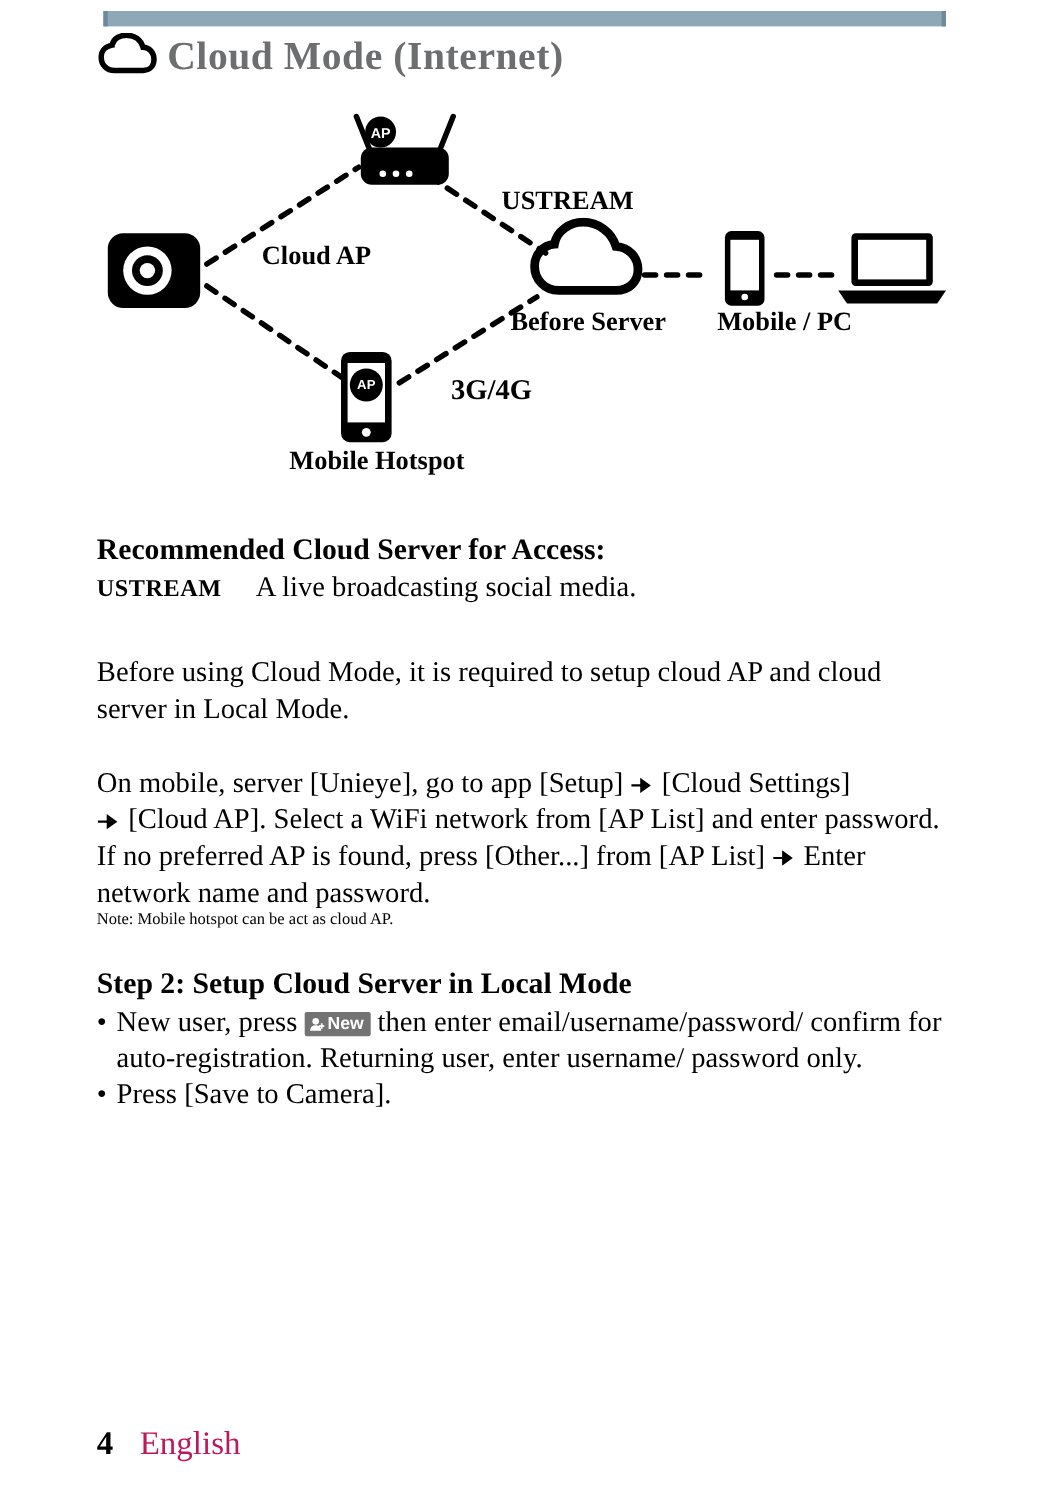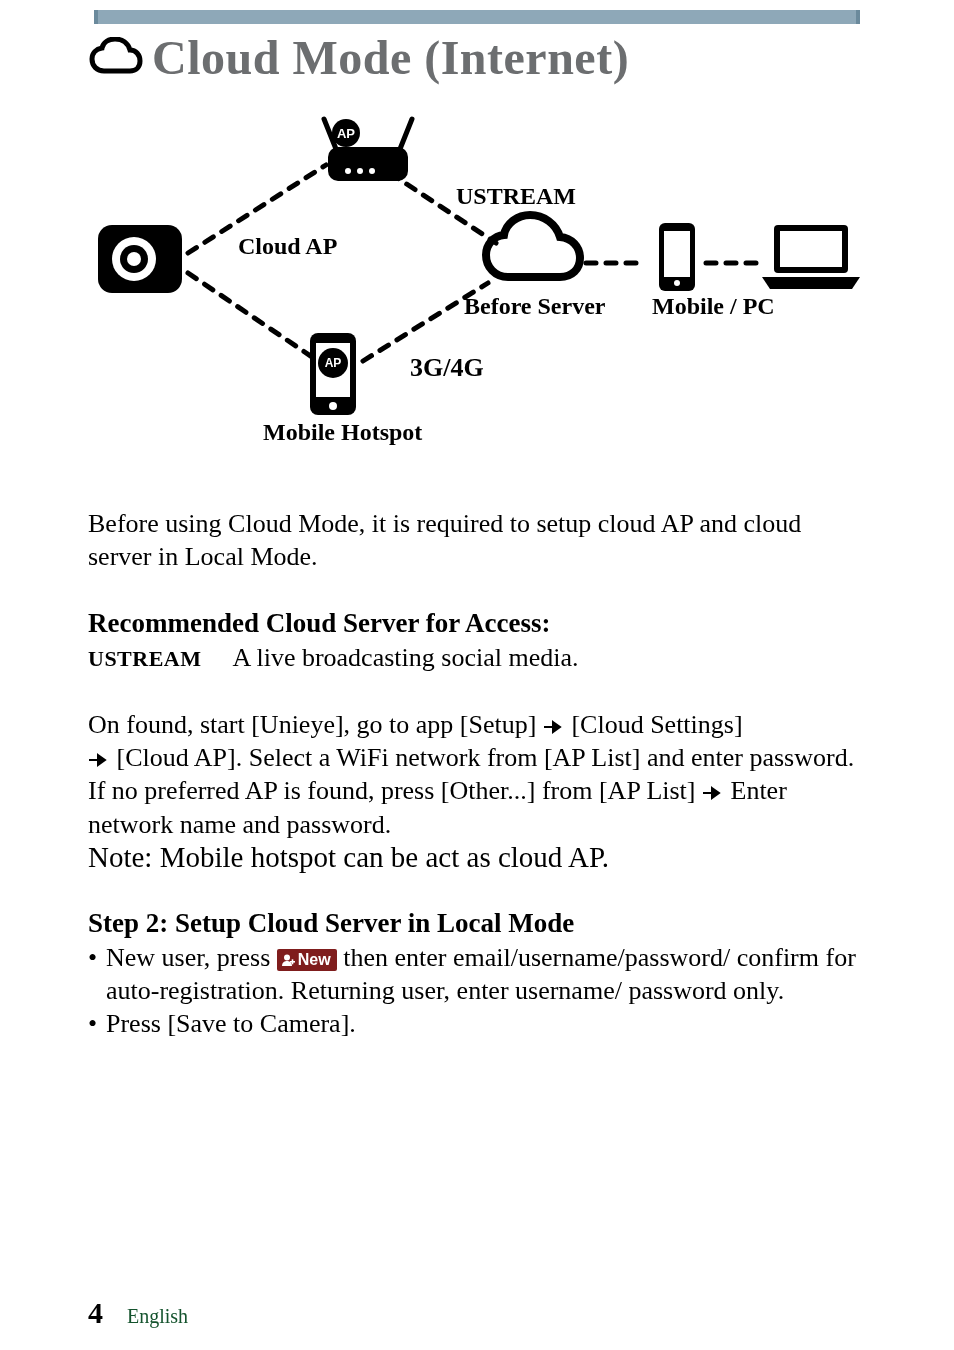--- a/index.html
+++ b/index.html
@@ -1,35 +1,35 @@
 <!DOCTYPE html>
 <html><head>
 <meta charset="utf-8">
 <style>
   * { box-sizing: border-box; margin: 0; padding: 0; }
   html, body { width: 954px; height: 1350px; background: #fff; font-family: "Times New Roman", Times, serif; color: #000; }
   .page { position: relative; width: 954px; height: 1350px; padding: 0 88px 0 88px; }
   .topbar { height: 14px; background: #8ea8b8; margin: 10px 6px 0 6px; border-left: 4px solid #6b8a9c; border-right: 4px solid #6b8a9c; }
   .title-row { display: flex; align-items: center; margin-top: 6px; }
   .title-row svg { flex: 0 0 auto; }
-  .title-text { font-size: 48px; font-weight: bold; color: #6c6e70; margin-left: 8px; letter-spacing: 0.5px; }
+  .title-text { font-size: 36px; font-weight: bold; color: #6c6e70; margin-left: 8px; letter-spacing: 0.5px; }
   .diagram { position: relative; height: 360px; margin-top: 18px; }
   .d-label { position: absolute; font-weight: bold; font-size: 24px; color: #000; font-family: "Times New Roman", Times, serif; }
   .d-label.small { font-size: 26px; }
   .body-text { font-size: 26px; line-height: 1.28; color: #000; }
   .section { margin-top: 34px; }
   .heading { font-weight: bold; font-size: 27px; margin-bottom: 2px; }
   .ustream-label { font-variant: small-caps; font-weight: bold; font-size: 22px; letter-spacing: 0.5px; }
-  .note { font-size: 29px; }
+  .note { font-size: 15px; }
   .arrow-inline { display: inline-block; vertical-align: middle; }
-  .new-badge { display: inline-flex; align-items: center; background: #7f1d1d; color: #fff; padding: 1px 6px 1px 4px; border-radius: 2px; font-family: Arial, sans-serif; font-size: 16px; font-weight: bold; vertical-align: middle; }
+  .new-badge { display: inline-flex; align-items: center; background: #737373; color: #fff; padding: 1px 6px 1px 4px; border-radius: 2px; font-family: Arial, sans-serif; font-size: 16px; font-weight: bold; vertical-align: middle; }
   .new-badge svg { margin-right: 3px; }
   .footer { position: absolute; bottom: 30px; left: 88px; display: flex; align-items: baseline; }
   .footer .pnum { font-weight: bold; font-size: 30px; color: #000; margin-right: 24px; }
-  .footer .lang { font-size: 20px; color: #14532d; }
+  .footer .lang { font-size: 30px; color: #be185d; }
   .bullet-row { display: flex; }
   .bullet-row .dot { width: 18px; flex: 0 0 18px; }
   .bullet-row .txt { flex: 1; }
 </style>
 </head>
 <body>
 
 <div class="page">
   <div class="topbar"></div>
 
@@ -100,34 +100,34 @@
     </svg>
 
     <svg width="110" height="76" style="position:absolute;left:668px;top:116px">
       <rect x="18" y="6" width="74" height="48" rx="4" fill="#000"></rect>
       <rect x="24" y="12" width="62" height="36" fill="#fff"></rect>
       <path d="M6 58 L104 58 L96 70 L14 70 Z" fill="#000"></path>
     </svg>
     <div class="d-label" style="left:564px;top:190px">Mobile / PC</div>
   </div>
 
-  <div class="section body-text" style="margin-top:44px">Before using Cloud Mode, it is required to setup cloud AP and cloud server in Local Mode.</div>
-
   <div class="section">
     <div class="heading">Recommended Cloud Server for Access:</div>
     <div class="body-text">
       <span class="ustream-label">USTREAM</span>
       &nbsp;&nbsp;&nbsp;
       <span>A live broadcasting social media.</span>
     </div>
   </div>
 
+  <div class="section body-text" style="margin-top:44px">Before using Cloud Mode, it is required to setup cloud AP and cloud server in Local Mode.</div>
+
   <div class="section">
     <div class="body-text">
-      <span>On found, start [Unieye], go to app [Setup]</span>
+      <span>On mobile, server [Unieye], go to app [Setup]</span>
       <svg class="arrow-inline" width="22" height="14">
           <path d="M1 7 H15 M10 2 L17 7 L10 12 Z" fill="#000" stroke="#000" stroke-width="2"></path>
         </svg>
       <span>[Cloud Settings]</span>
       <br>
       <svg class="arrow-inline" width="22" height="14">
           <path d="M1 7 H15 M10 2 L17 7 L10 12 Z" fill="#000" stroke="#000" stroke-width="2"></path>
         </svg>
       <span>[Cloud AP].  Select a WiFi network from [AP List] and enter password.  If no preferred AP is found, press [Other...] from [AP List]</span>
       <svg class="arrow-inline" width="22" height="14">

